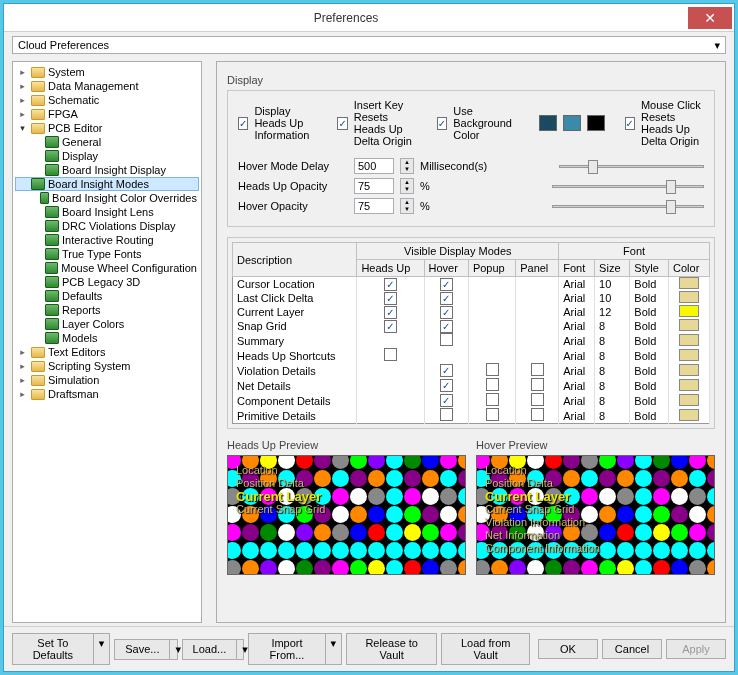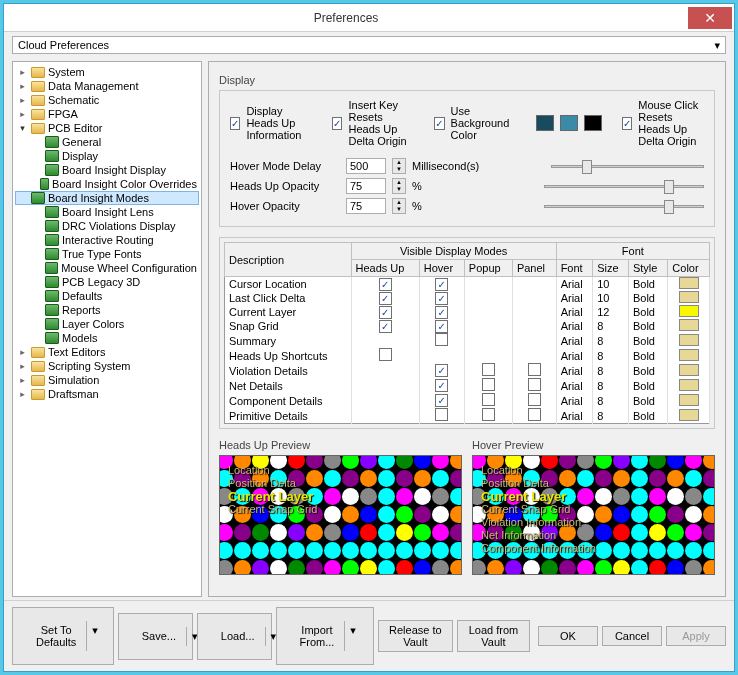--- a/index.html
+++ b/index.html
@@ -5,21 +5,21 @@
 * { box-sizing: border-box; margin: 0; padding: 0; font-family: 'Segoe UI', Tahoma, sans-serif; font-size: 11px; }
 body { background: #56c8e8; padding: 3px; width: 738px; height: 675px; overflow: hidden; }
 .window { background: #f0f0f0; width: 100%; height: 100%; border: 1px solid #3a9ec8; display: flex; flex-direction: column; }
 .titlebar { background: #fff; height: 28px; display: flex; align-items: center; border-bottom: 1px solid #d0d0d0; }
 .title { flex: 1; text-align: center; font-size: 12px; color: #333; }
 .close-btn { width: 44px; height: 22px; background: #c75050; color: #fff; display: flex; align-items: center; justify-content: center; font-size: 14px; margin-right: 2px; }
 .close-btn::before { content: '✕'; }
 .cloud-bar { padding: 4px 8px; display: flex; }
 .cloud-select { flex: 1; border: 1px solid #abadb3; background: #fff; padding: 2px 5px; position: relative; }
 .cloud-select::after { content: '▾'; position: absolute; right: 5px; }
-.body { flex: 1; display: flex; padding: 3px 8px; gap: 6px; overflow: hidden; justify-content: center; }
+.body { flex: 1; display: flex; padding: 3px 8px; gap: 14px; overflow: hidden; justify-content: center; }
 .tree { width: 190px; border: 1px solid #abadb3; background: #fff; overflow-y: auto; padding: 3px 2px; }
 .tree-item { display: flex; align-items: center; padding: 1px 2px; gap: 3px; white-space: nowrap; cursor: pointer; }
 .tree-item.selected { background: #cde8ff; border: 1px solid #7eb4ea; padding: 0px 1px; }
 .expander { width: 11px; height: 11px; display: inline-flex; align-items: center; justify-content: center; color: #666; font-size: 9px; }
 .expander.open::before { content: '▾'; color: #333; }
 .expander.closed::before { content: '▸'; }
 .folder-icon { width: 14px; height: 11px; background: linear-gradient(#f9e39f, #e8b84a); border: 1px solid #c99a2e; border-radius: 1px; }
 .pcb-icon { width: 14px; height: 12px; background: linear-gradient(#6db96d, #2e8b2e); border: 1px solid #1a5a1a; border-radius: 1px; }
 .indent1 { padding-left: 16px; }
 .content { flex: 1; border: 1px solid #abadb3; background: #f0f0f0; overflow-y: auto; padding: 8px 10px; }
@@ -48,21 +48,21 @@
 .color-cell { width: 20px; height: 12px; border: 1px solid #888; display: inline-block; }
 .previews { display: flex; gap: 10px; margin-top: 8px; }
 .preview-col { flex: 1; }
 .preview-label { color: #444; margin-bottom: 4px; }
 .preview-box { height: 120px; background: #000; border: 1px solid #666; position: relative; overflow: hidden; }
 .dots { position: absolute; inset: 0; }
 .overlay-text { position: absolute; top: 8px; left: 8px; color: #c8b878; font-size: 10px; line-height: 13px; font-family: Arial; text-shadow: 1px 1px 1px #000; z-index: 2; }
 .overlay-text .big { color: #e8e800; font-weight: bold; font-size: 13px; }
 .footer { padding: 6px 8px; display: flex; gap: 4px; align-items: center; border-top: 1px solid #d0d0d0; }
 .btn { border: 1px solid #acacac; background: #e8e8e8; padding: 3px 10px; min-width: 60px; text-align: center; cursor: pointer; }
-.btn.split { display: flex; padding: 13px; }
+.btn.split { display: flex; padding: 0; }
 .btn.split .main { padding: 3px 10px; border-right: 1px solid #acacac; }
 .btn.split .arrow { padding: 3px 5px; }
 .btn.disabled { color: #999; }
 .spacer { flex: 1; }
 </style>
 </head>
 <body>
 
 <div class="window">
   <div class="titlebar">
@@ -107,29 +107,29 @@
         <div class="tree-item indent1">
           <span class="expander "></span>
           <span class="pcb-icon"></span>
           <span>Display</span>
         </div>
         <div class="tree-item indent1">
           <span class="expander "></span>
           <span class="pcb-icon"></span>
           <span>Board Insight Display</span>
         </div>
+        <div class="tree-item selected indent1">
+          <span class="expander "></span>
+          <span class="pcb-icon"></span>
+          <span>Board Insight Modes</span>
+        </div>
         <div class="tree-item indent1">
           <span class="expander "></span>
           <span class="pcb-icon"></span>
           <span>Board Insight Color Overrides</span>
-        </div>
-        <div class="tree-item selected indent1">
-          <span class="expander "></span>
-          <span class="pcb-icon"></span>
-          <span>Board Insight Modes</span>
         </div>
         <div class="tree-item indent1">
           <span class="expander "></span>
           <span class="pcb-icon"></span>
           <span>Board Insight Lens</span>
         </div>
         <div class="tree-item indent1">
           <span class="expander "></span>
           <span class="pcb-icon"></span>
           <span>DRC Violations Display</span>

